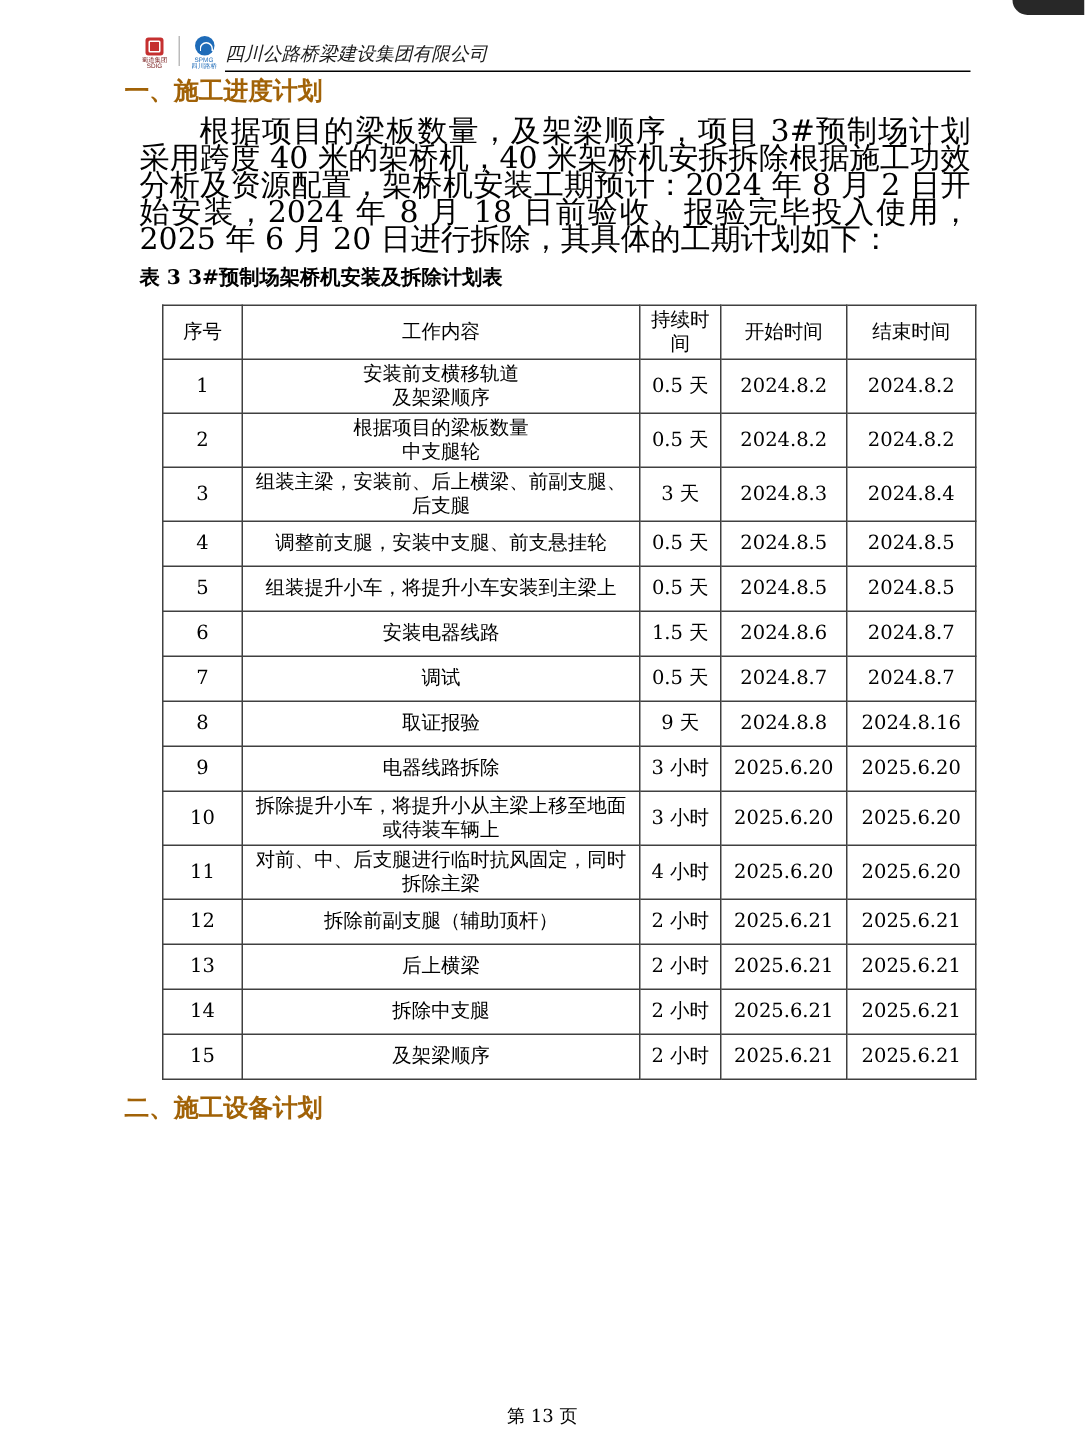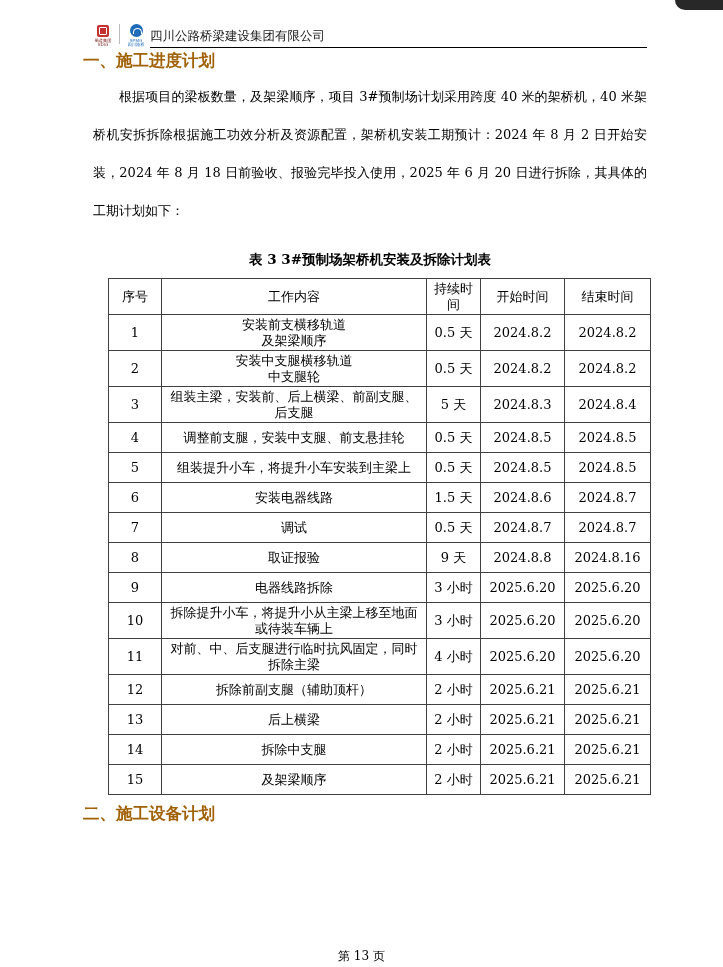--- a/index.html
+++ b/index.html
@@ -21,54 +21,54 @@
   .logo1-mark::after{content:"";position:absolute;inset:2px;border:1px solid #fff;border-radius:1px;}
   .logo-caption{font-size:5px;transform:scale(.85);white-space:pre-line;text-align:center;
     font-family:"Liberation Sans",sans-serif;color:#7a2020;margin-top:1px;}
   .logo2 .logo-caption{color:#1e6bb8;}
   .logo2-mark{width:13px;height:13px;background:#1e6bb8;border-radius:50%;position:relative;}
   .logo2-mark::after{content:"";position:absolute;left:3px;top:4px;width:7px;height:5px;
     border:1.5px solid #fff;border-bottom:none;border-radius:7px 7px 0 0;}
   .logo-divider{width:1px;height:20px;background:#bbb;margin:0 2px 4px 2px;}
   .header-titles{
     flex:1;display:flex;justify-content:space-between;
-    border-bottom:1px solid #000;padding-bottom:2px;font-size:12.5px;white-space:nowrap;
+    border-bottom:1px solid #000;padding-bottom:2px;font-size:12.5px;white-space:nowrap;font-style:italic;
   }
   
   .chapter-title{
     font-family:"Liberation Sans",sans-serif;font-weight:bold;font-size:21px;
     text-align:center;margin:24px 0 4px 0;letter-spacing:1px;color:#000;
   }
   .section-heading{
     font-family:"Liberation Sans",sans-serif;font-weight:bold;font-size:16.5px;
     margin:2px 0 6px -10px;color:#a16207;
   }
   
   .intro-paragraph{
-    font-size:13px;line-height:38px;text-align:justify;text-indent:2em;
-    margin:6px 0 21px 0;color:#000;
+    font-size:20px;line-height:18px;text-align:justify;text-indent:2em;
+    margin:6px 0 8px 0;color:#000;
   }
   
   .table-caption{
-    font-size:13.5px;font-weight:bold;text-align:center;margin:4px 0 9px 0;color:#000;
+    font-size:13.5px;font-weight:bold;margin:4px 0 9px 0;color:#000;
   }
   table.schedule{
     border-collapse:collapse;table-layout:fixed;width:542px;margin-left:15px;
   }
   table.schedule th,table.schedule td{
     border:1px solid #404040;text-align:center;vertical-align:middle;
     font-size:13px;line-height:15.5px;padding:2px 3px;font-weight:normal;color:#000;
   }
   table.schedule td{height:25px;}
   table.schedule th{height:25px;}
   .pre{white-space:pre-line;}
   
   .section-heading.second{margin-top:8px;}
   .page-footer{
-    position:absolute;left:0;bottom:2px;width:100%;text-align:center;
+    position:absolute;left:0;bottom:14px;width:100%;text-align:center;
     font-size:12px;color:#000;
   }
 </style>
 </head>
 <body>
 
 <div class="corner-pill"></div>
 
 <div class="page-content">
 
@@ -119,31 +119,31 @@
         <tr>
           <td>1</td>
           <td class="pre">安装前支横移轨道
 及架梁顺序</td>
           <td>0.5 天</td>
           <td>2024.8.2</td>
           <td>2024.8.2</td>
         </tr>
         <tr>
           <td>2</td>
-          <td class="pre">安装中支腿横移轨道
+          <td class="pre">根据项目的梁板数量
 中支腿轮</td>
           <td>0.5 天</td>
           <td>2024.8.2</td>
           <td>2024.8.2</td>
         </tr>
         <tr>
           <td>3</td>
           <td class="pre">组装主梁，安装前、后上横梁、前副支腿、
 后支腿</td>
-          <td>5 天</td>
+          <td>3 天</td>
           <td>2024.8.3</td>
           <td>2024.8.4</td>
         </tr>
         <tr>
           <td>4</td>
           <td class="pre">调整前支腿，安装中支腿、前支悬挂轮</td>
           <td>0.5 天</td>
           <td>2024.8.5</td>
           <td>2024.8.5</td>
         </tr>

